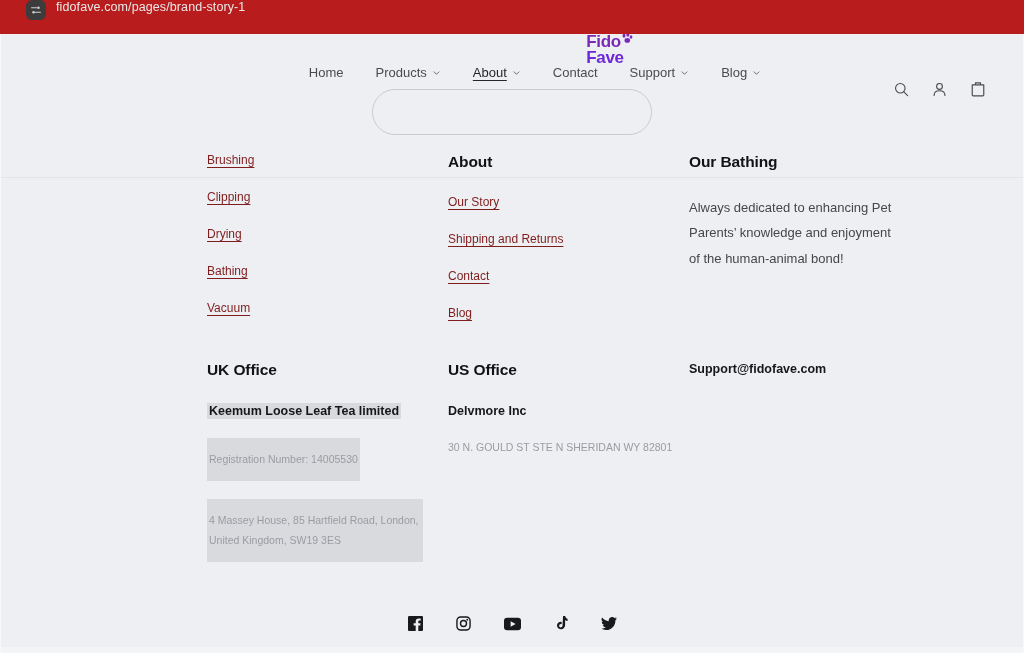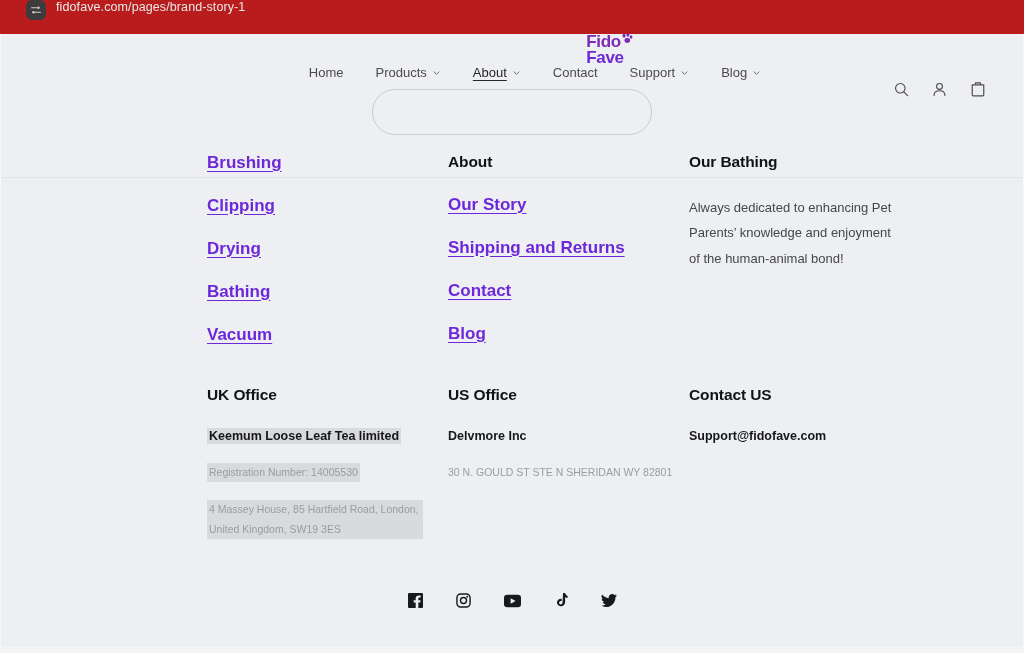--- a/index.html
+++ b/index.html
@@ -121,43 +121,43 @@
     margin-left:182px;
     margin-right:90px;
   }
   .colhead{
     font-size:15.5px; font-weight:bold; color:#111215;
     letter-spacing:-.1px;
     margin-bottom:24px;
   }
   .flink{
     display:block; width:fit-content;
-    font-size:17px; color:#6d28d9;
+    font-size:12px; color:#7f1d1d;
     text-decoration:underline; text-underline-offset:2.5px;
-    margin-bottom:23px; cursor:pointer;font-weight:bold;
+    margin-bottom:23px; cursor:pointer;
   }
   .mission{
     font-size:13px; color:#46474b; line-height:1.95;
     max-width:215px;
   }
 
   .grid2{ margin-top:18px; }
 
   .company{
     font-size:12.5px; font-weight:bold; color:#16171a;
     margin-bottom:19px; width:fit-content;
     background:#d9dadd;
     padding:1px 2px;
   }
   .company.plain{ background:transparent; padding:1px 0; }
   .meta{
     font-size:10.5px; color:#9a9ca2; line-height:1.85;
     width:fit-content;
     background:#d9dadd;
-    padding:0 2px;
+    padding:12px 2px;
   }
   .meta.plain{ background:transparent; padding:0; }
   .meta.addr{ max-width:216px; }
 
   
   #socials{
     display:flex; justify-content:center; align-items:center;
     gap:33px;
     margin-top:54px;
   }
@@ -302,21 +302,20 @@
         <div class="meta addr">4 Massey House, 85 Hartfield Road, London, United Kingdom, SW19 3ES</div>
       </div>
 
       <div>
         <div class="colhead">US Office</div>
         <div class="company plain">Delvmore Inc</div>
         <div class="meta plain">30 N. GOULD ST STE N SHERIDAN WY 82801</div>
       </div>
 
       <div>
-        <div class="colhead">Contact US</div>
         <div class="company plain">Support@fidofave.com</div>
       </div>
     </div>
 
     <div id="socials">
       <span class="s">
         <svg width="15" height="15" viewBox="0 0 16 16" fill="#18191c">
           <path d="M0 1.2A1.2 1.2 0 0 1 1.2 0h13.6A1.2 1.2 0 0 1 16 1.2v13.6a1.2 1.2 0 0 1-1.2 1.2H11V10h2l.4-2.4H11V6.2c0-.7.3-1.3 1.4-1.3h1.2V2.8s-1.1-.2-2.1-.2c-2.1 0-3.3 1.2-3.3 3.3v1.7H6v2.4h2.2V16H1.2A1.2 1.2 0 0 1 0 14.8z"></path>
         </svg>
       </span>

